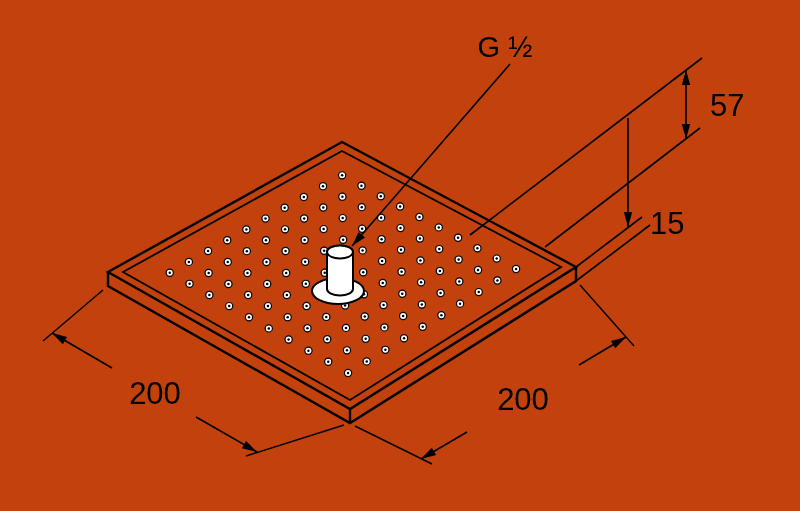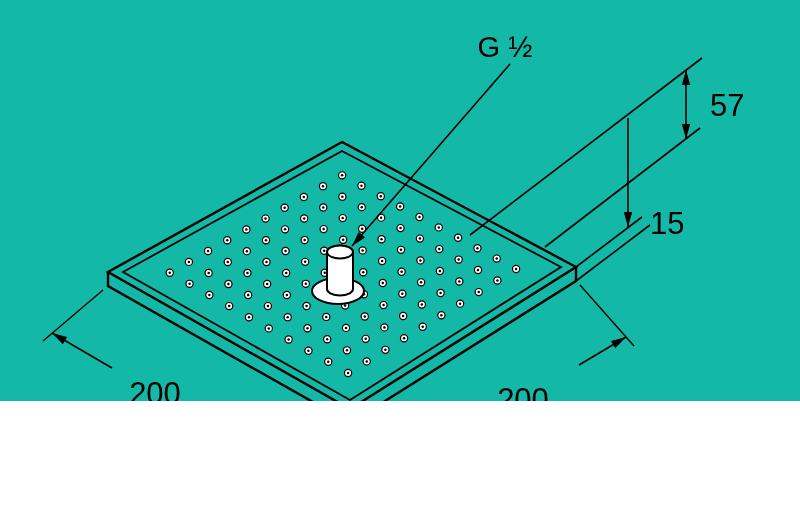--- a/index.html
+++ b/index.html
@@ -3,22 +3,22 @@
 <meta charset="utf-8">
 <style>
   html, body {
     margin: 0;
     padding: 0;
     background: #ffffff;
   }
   .canvas {
     position: relative;
     width: 800px;
-    height: 401px;
-    background: #14b8a6;
+    height: 511px;
+    background: #c2410c;
     overflow: hidden;
     font-family: "Liberation Sans", "DejaVu Sans", sans-serif;
   }
   svg { display: block; }
   svg text {
     font-family: "Liberation Sans", "DejaVu Sans", sans-serif;
     fill: #000000;
   }
   .dim-text { font-size: 31px; }
   .thread-text { font-size: 29px; }

